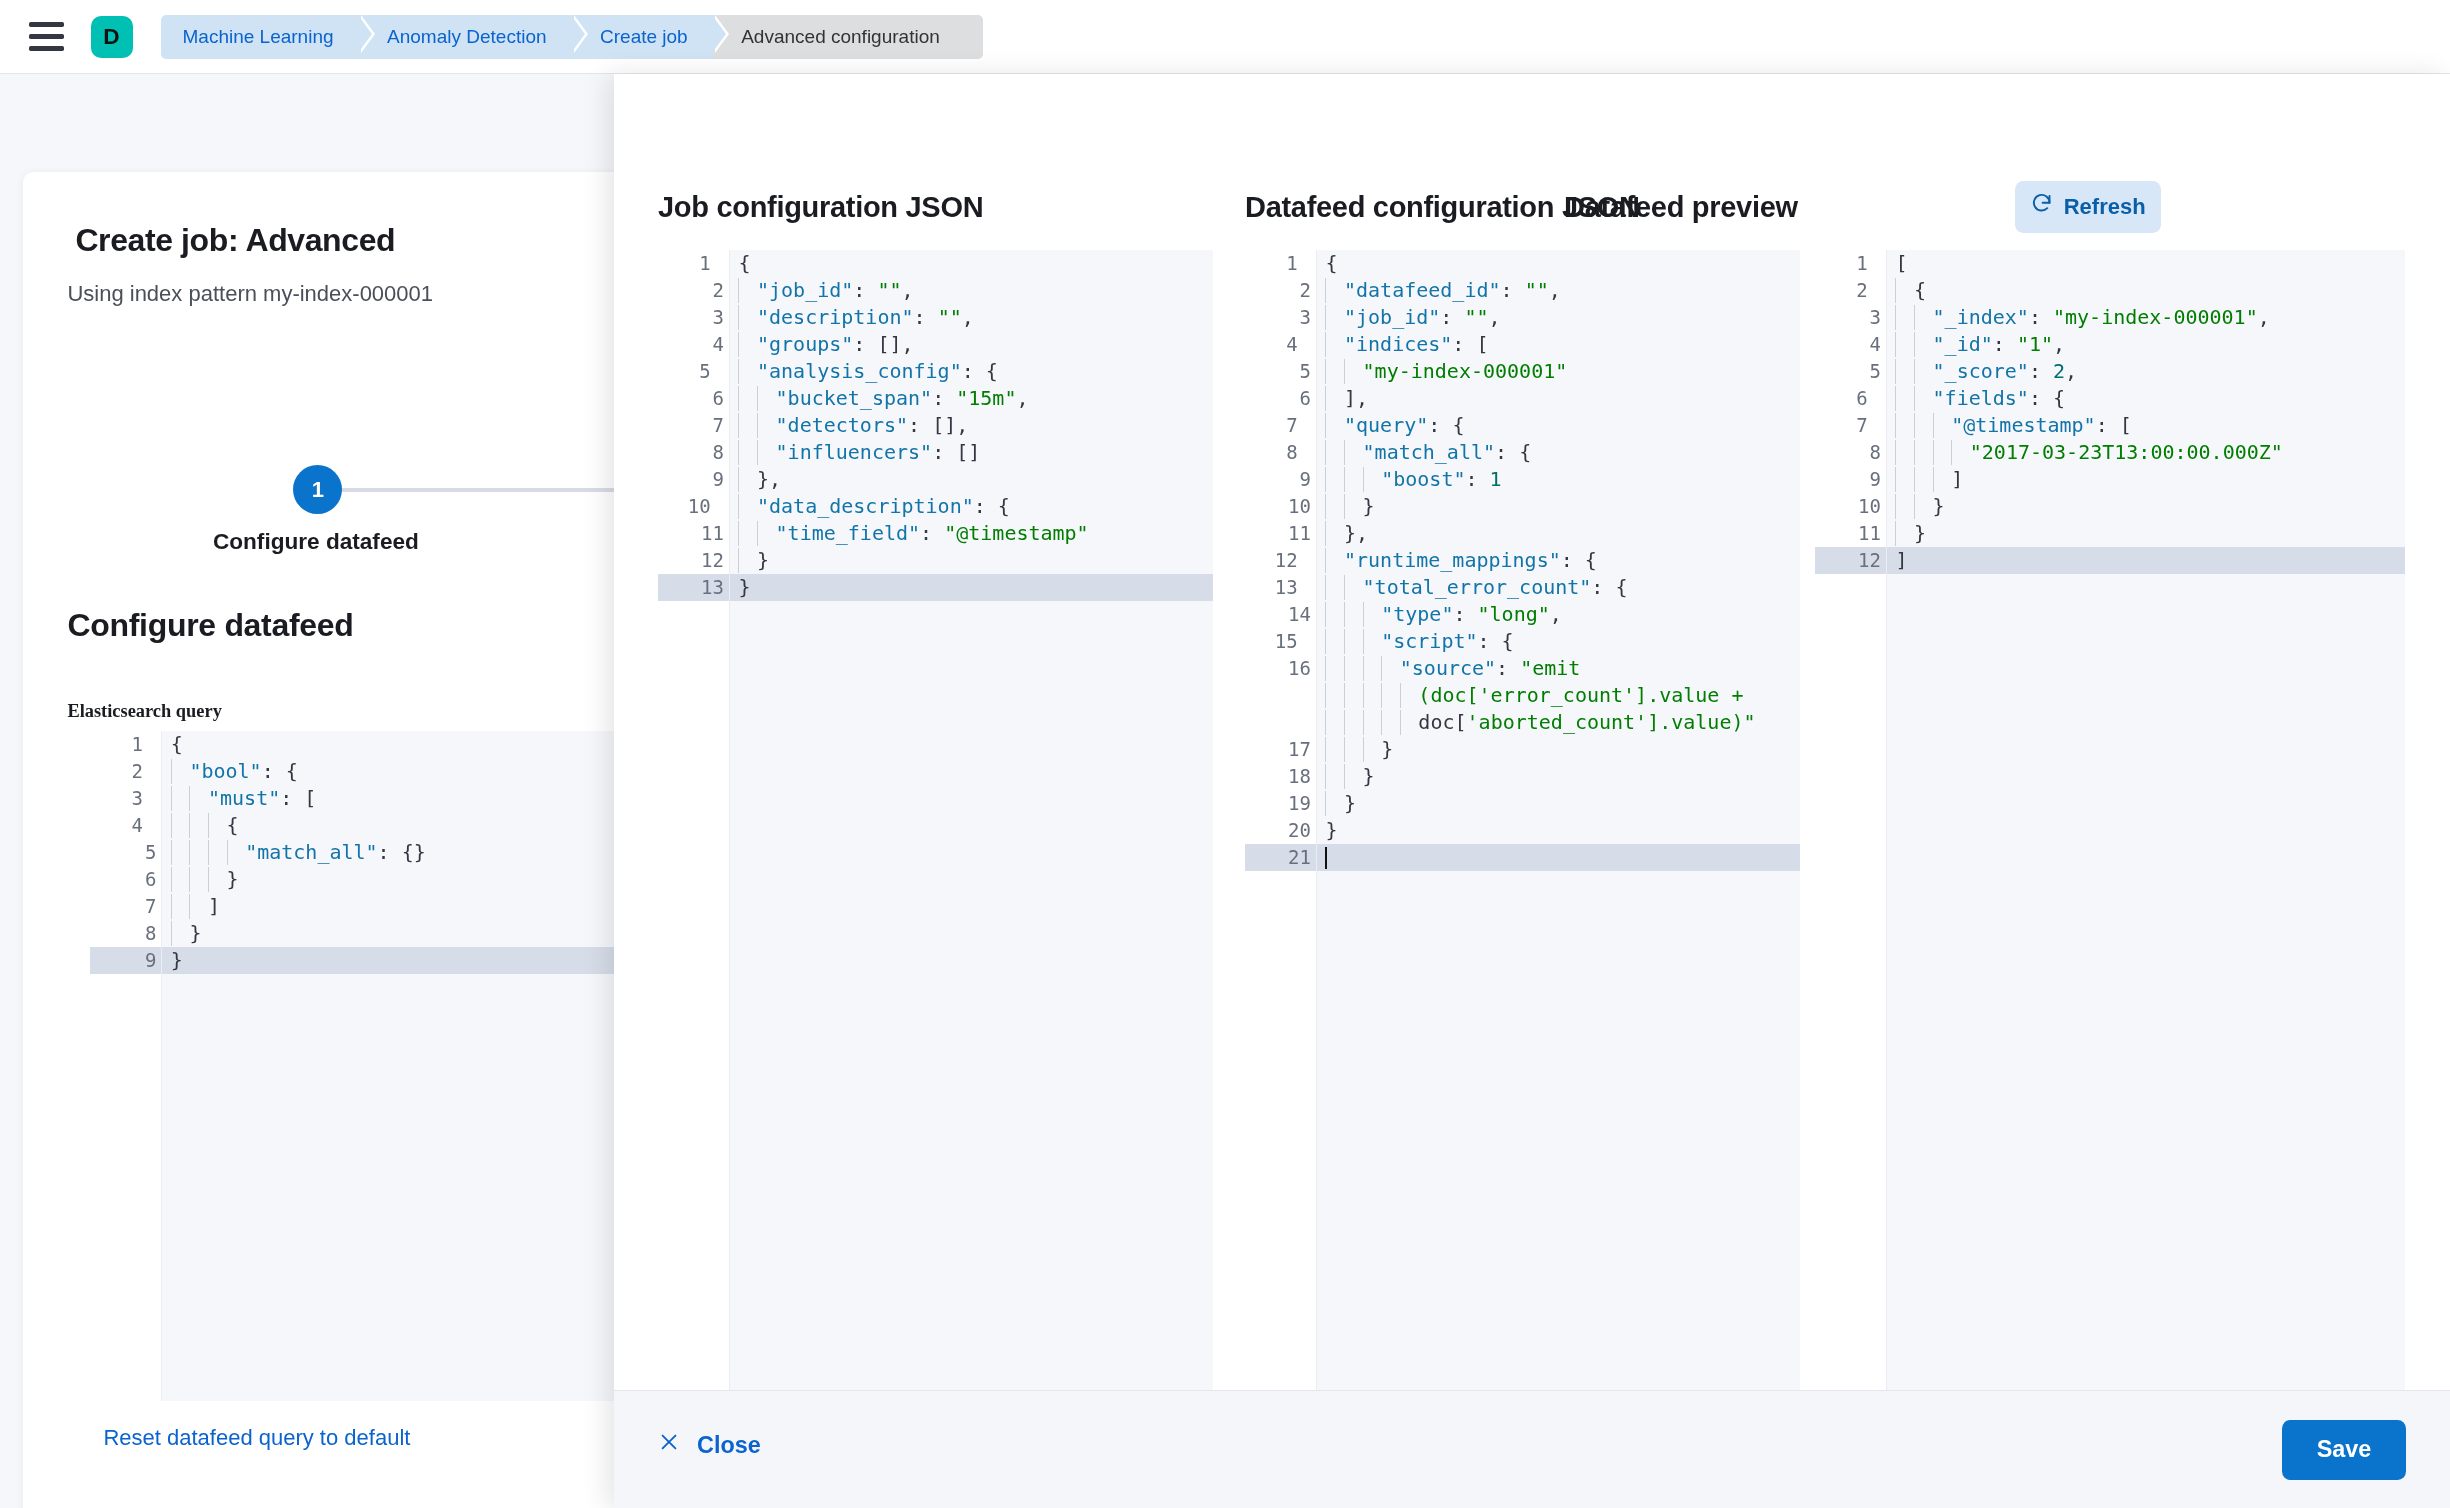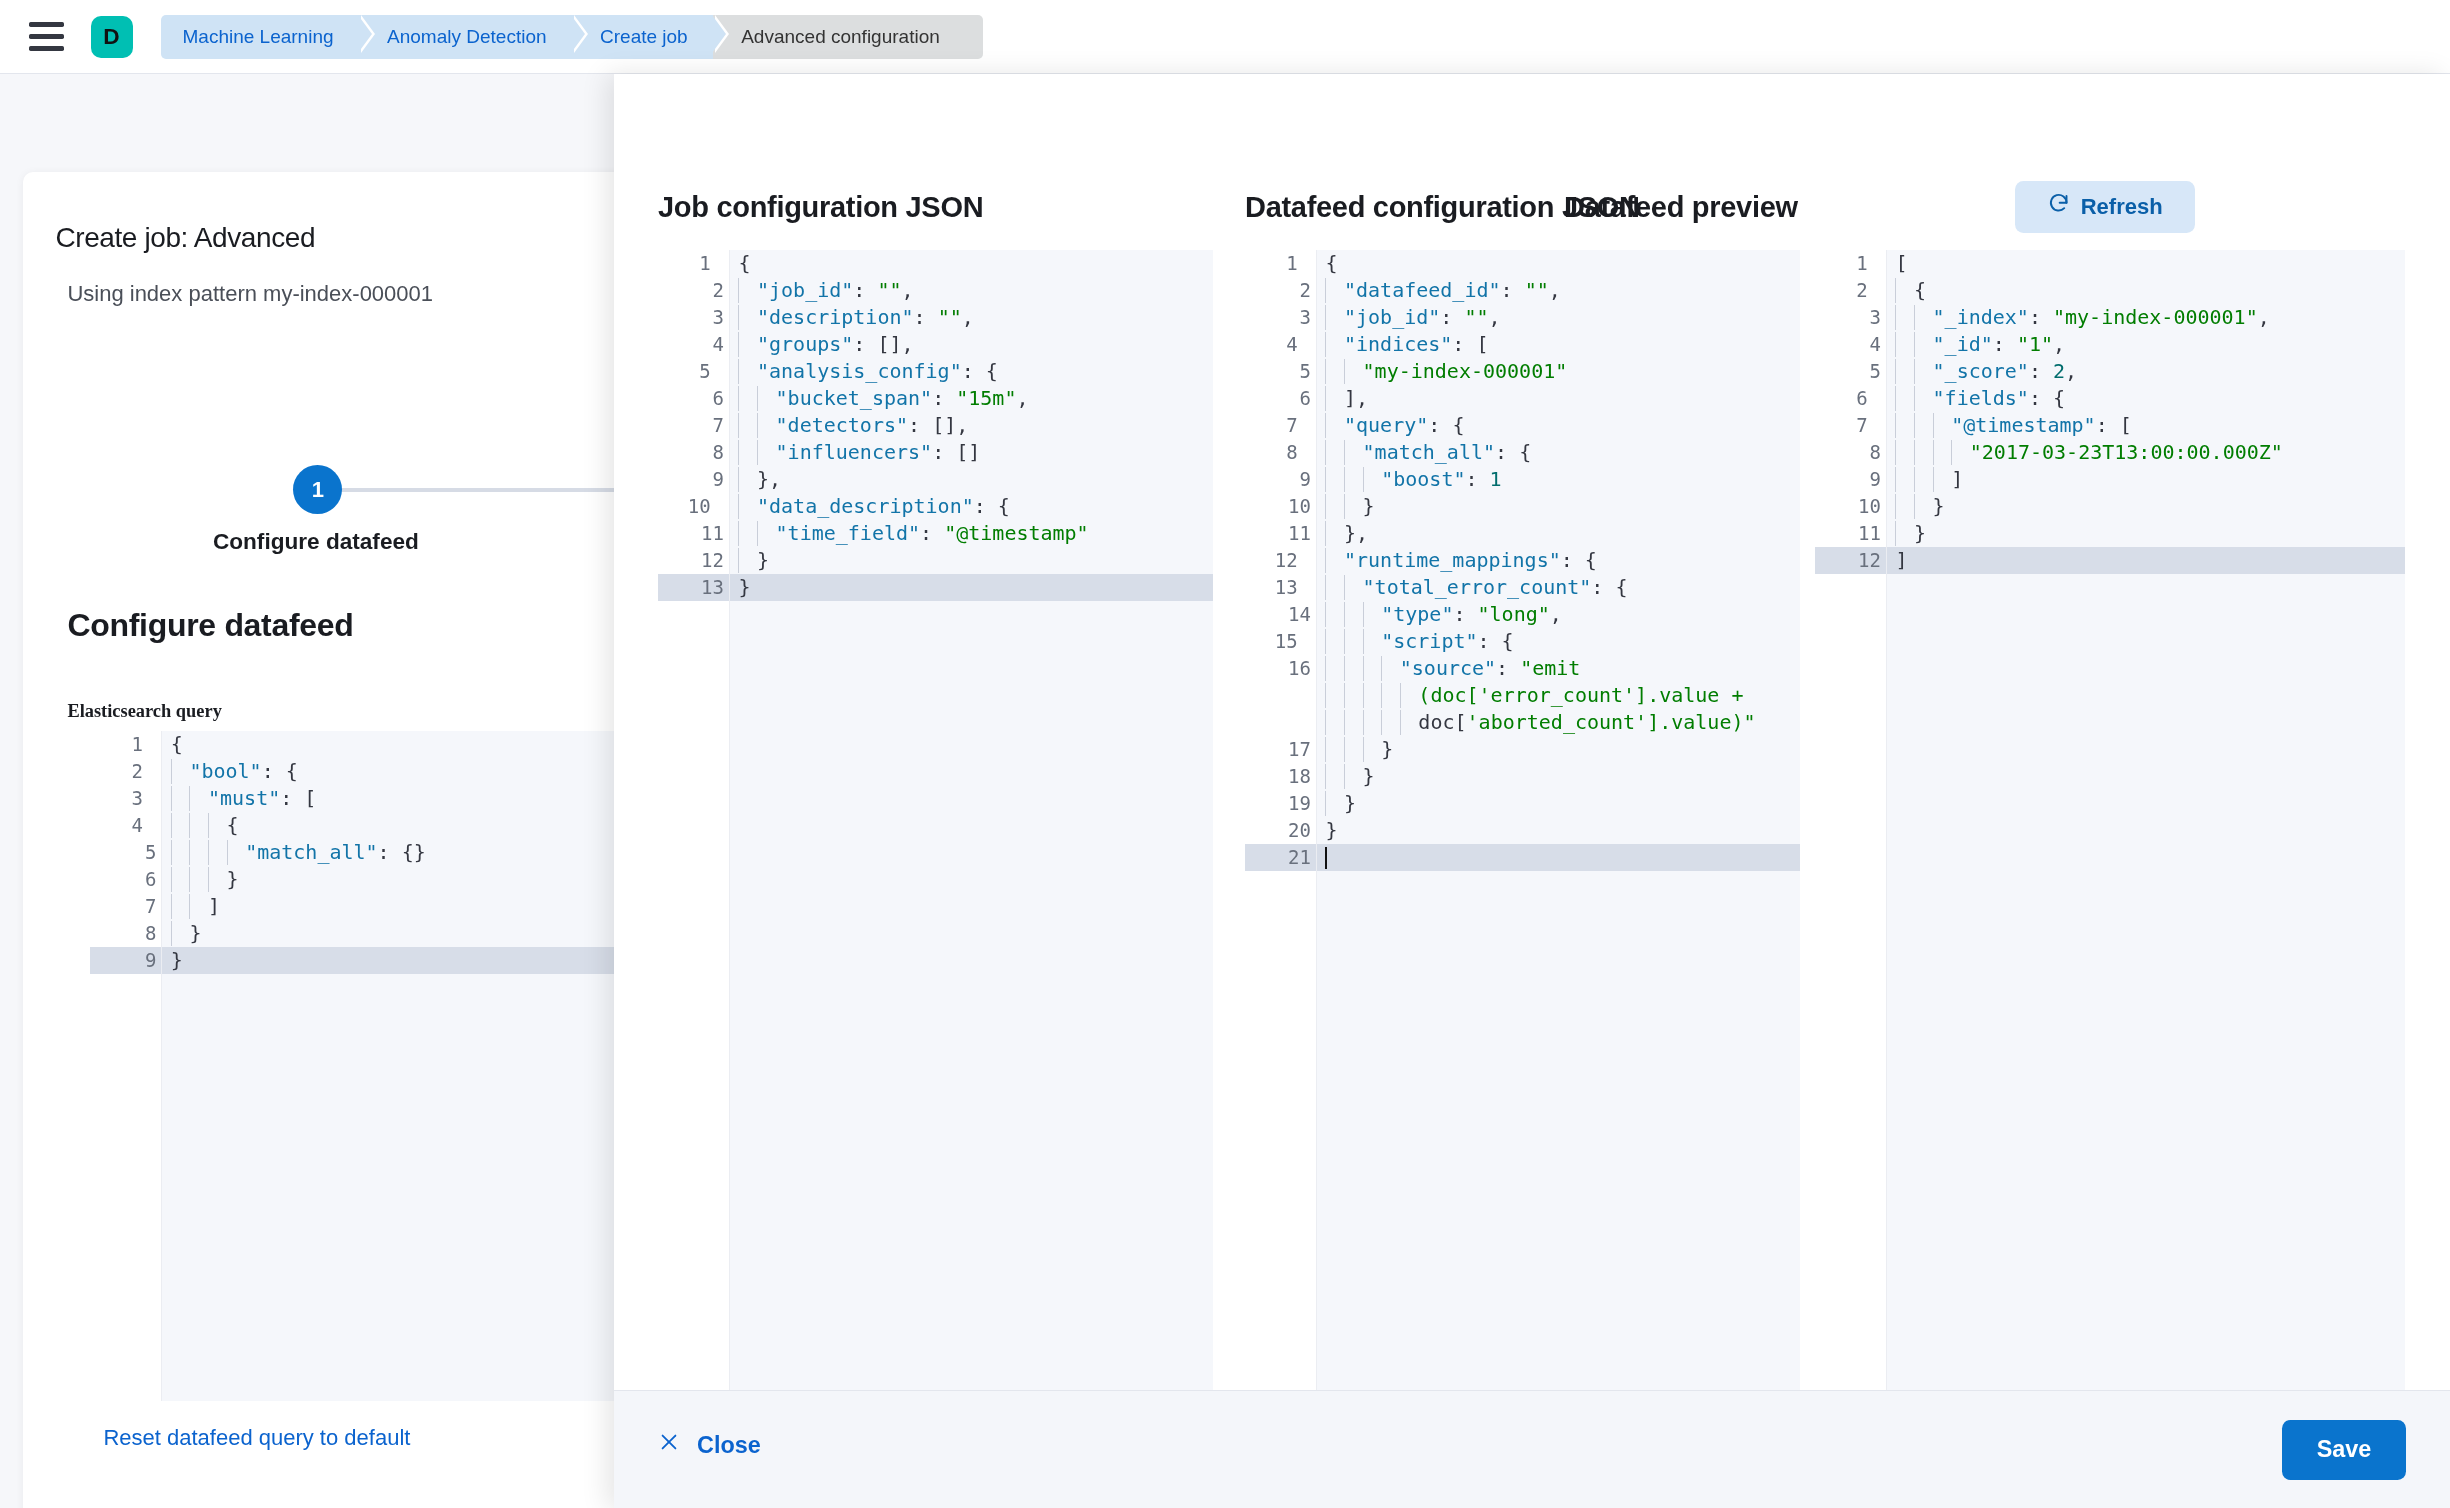--- a/index.html
+++ b/index.html
@@ -69,22 +69,22 @@
   }
   #content-card {
     position: absolute; top: 98px; left: 23.4px;
     width: 2405px; height: 1417px;
     background: #ffffff;
     border-radius: 10px;
     box-shadow: 0 1.7px 8.4px rgba(0,0,0,.06);
     overflow: hidden;
   }
   #page-title {
-    position: absolute; left: 32px; top: 50px;
-    font-size: 28px; font-weight: 400; color: #1a1c21; letter-spacing: -0.4px;
+    position: absolute; left: 52px; top: 50px;
+    font-size: 32px; font-weight: 700; color: #1a1c21; letter-spacing: -0.4px;
   }
   #page-subtitle {
     position: absolute; left: 44px; top: 109px;
     font-size: 22px; color: #4a4f58;
   }
 
   
   #stepper { position:absolute; left: 0; top: 293px; width: 2405px; height: 50px; }
   #step-line { position:absolute; left: 318px; top: 23.4px; width: 2010px; height: 3.3px; background:#d6dbe5; }
   #step-circle {
@@ -180,21 +180,21 @@
   .panel-title {
     position:absolute;
     font-size: 29px; font-weight: 700; color: #1a1c21; letter-spacing: -0.3px;
   }
   #t-job   { left: 44px;   top: 117px; }
   #t-feed  { left: 631px;  top: 117px; }
   #t-prev  { left: 950px; top: 117px; }
 
   #refresh-btn {
     position:absolute; left: 1401px; top: 107px;
-    width: 180px; height: 52px; border-radius: 8.4px;
+    width: 146px; height: 52px; border-radius: 8.4px;
     background:#d7e7f8; color:#0a5fa8;
     display:flex; align-items:center; justify-content:center;
     font-size: 22px; font-weight:700; cursor:pointer; gap: 10px;
   }
 
   #job-editor  { left: 44px;   top: 176px; width: 555px;  height: 1214px; }
   #feed-editor { left: 631px;  top: 176px; width: 555px;  height: 1214px; }
   #prev-editor { left: 1201px; top: 176px; width: 590px;  height: 1214px; }
 
   #flyout-footer {

